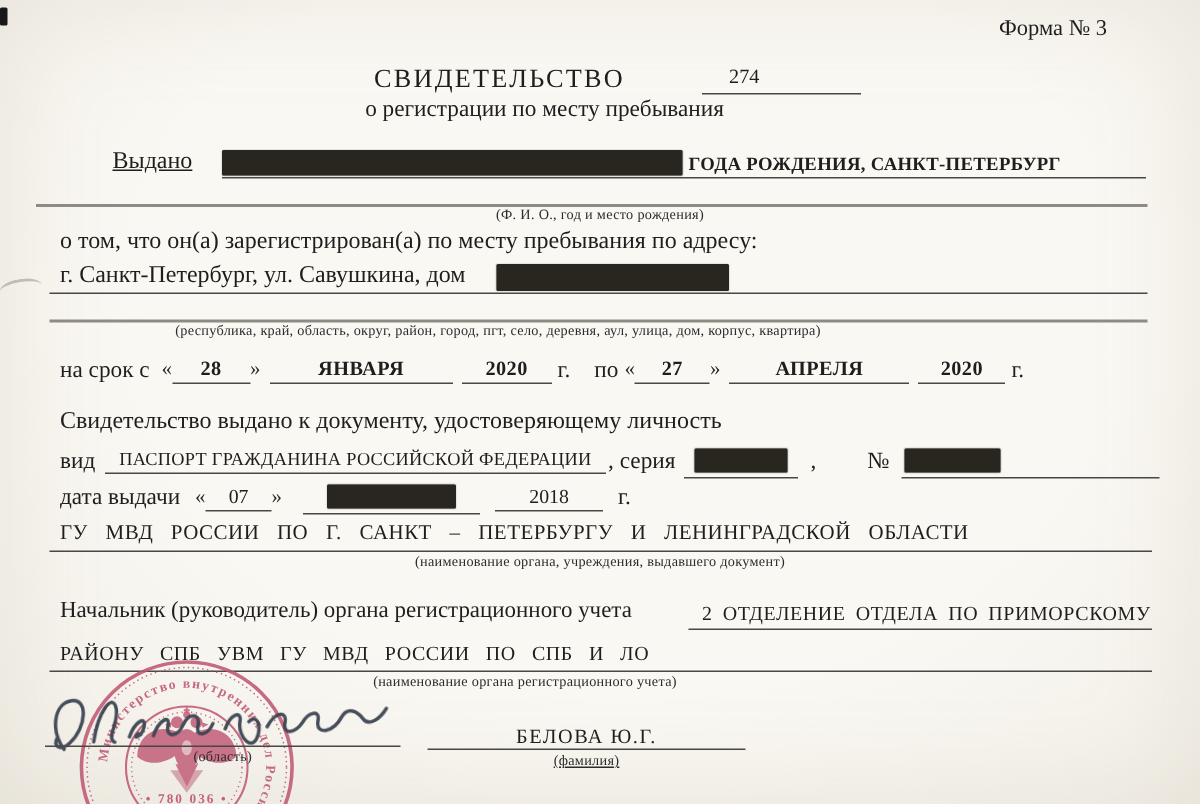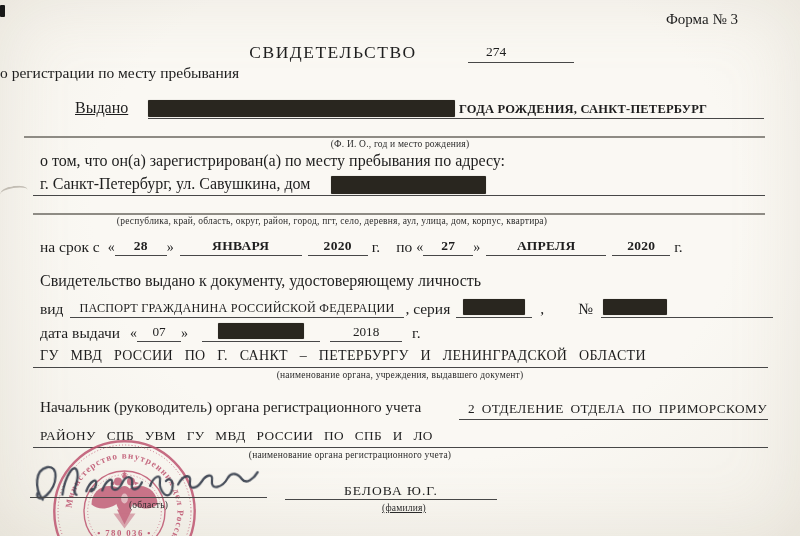--- a/index.html
+++ b/index.html
@@ -1,21 +1,21 @@
 <!DOCTYPE html>
 <html style="--stamp-ink: #c25370;"><head>
 <meta charset="utf-8">
 <style>
   html,body{margin:0;padding:0;background:#e8e6e0;}
   .page{position:relative;width:800px;height:536px;overflow:hidden;
         background:radial-gradient(ellipse at 52% 38%, #faf8f3 55%, #f1eee6 100%);
         box-shadow:inset 0 0 70px rgba(175,165,145,.18);
         font-family:"Liberation Serif","DejaVu Serif",serif;color:#1e1e1e;}
   .abs{position:absolute;}
-  .row{position:absolute;display:flex;align-items:flex-end;white-space:nowrap;}
+  .row{position:absolute;display:flex;align-items:center;white-space:nowrap;}
   .cap{font-size:9.5px;color:#2b2b2b;text-align:center;letter-spacing:.2px;}
   .rule{position:absolute;height:1.2px;background:#474747;}
   .rule.soft{height:1.6px;background:#8e8b84;}
   .redact{background:#29261f;border-radius:1px;box-shadow:0 0 1px rgba(0,0,0,.4);}
   .redact.inline{display:inline-block;height:16px;transform:translateY(3px);}
   .ucell{border-bottom:1.2px solid #474747;text-align:center;padding-bottom:1px;}
   .bval{font-weight:bold;font-size:13.5px;letter-spacing:.3px;}
   .rval{font-size:13.2px;}
   .lbl{font-size:15.5px;}
   .big{font-size:16px;}
@@ -31,21 +31,21 @@
 
   <div class="artifact" style="left:0;top:5px;width:5px;height:12px;background:#181818;border-radius:1px;"></div>
   <div class="artifact" style="left:0;top:186px;width:28px;height:10px;border-top:2px solid #b7b1a7;border-radius:50%;transform:rotate(-9deg);opacity:.8;"></div>
 
   <div class="abs" style="top:11px;left:666px;font-size:15px;">Форма № 3</div>
 
   <div class="abs" style="top:42px;left:0;width:666px;text-align:center;font-size:17.5px;letter-spacing:1.5px;">СВИДЕТЕЛЬСТВО</div>
   <div class="abs" style="top:42px;left:468px;width:106px;height:20px;border-bottom:1.2px solid #474747;">
     <span style="font-size:13.5px;padding-left:18px;">274</span>
   </div>
-  <div class="abs" style="top:64px;left:0;width:726px;font-size:15.5px;">о регистрации по месту пребывания</div>
+  <div class="abs" style="top:64px;left:0;width:726px;text-align:center;font-size:15.5px;">о регистрации по месту пребывания</div>
 
   <div class="abs big" style="top:99px;left:75px;text-decoration:underline;">Выдано</div>
   <div class="abs redact" style="top:100px;left:148px;width:307px;height:17px;"></div>
   <div class="abs" style="top:102px;left:459px;font-size:12.5px;font-weight:bold;letter-spacing:.2px;">ГОДА РОЖДЕНИЯ, САНКТ-ПЕТЕРБУРГ</div>
   <div class="rule" style="top:118px;left:148px;width:616px;"></div>
 
   <div class="rule soft" style="top:136px;left:24px;width:741px;"></div>
   <div class="abs cap" style="top:139px;left:0;width:800px;">(Ф. И. О., год и место рождения)</div>
 
   <div class="abs big" style="top:152px;left:40px;">о том, что он(а) зарегистрирован(а) по месту пребывания по адресу:</div>
@@ -150,15 +150,15 @@
          M76,40 C80,30 88,26 86,34 C84,42 92,42 96,34 C100,26 108,26 106,35 C104,43 112,42 116,34
          M124,38 C128,28 136,26 134,34 C132,44 142,56 146,42 C148,34 144,30 140,34
          M152,38 C158,28 166,28 164,36 C162,44 170,44 176,36 C180,30 188,28 186,36 C184,46 196,44 202,34 C206,28 212,30 216,36 C220,42 228,36 232,30"></path>
   </svg>
 
   <div class="rule" style="top:497px;left:30px;width:237px;z-index:3;"></div>
   <div class="abs cap" style="top:500px;left:30px;width:237px;z-index:3;">(область)</div>
 
   <div class="abs" style="top:483px;left:285px;width:212px;text-align:center;font-size:13.5px;letter-spacing:1px;">БЕЛОВА Ю.Г.</div>
   <div class="rule" style="top:499px;left:285px;width:212px;"></div>
-  <div class="abs cap" style="top:503px;left:298px;width:212px;text-decoration:underline;">(фамилия)</div>
+  <div class="abs cap" style="top:503px;left:285px;width:212px;text-decoration:underline;">(фамилия)</div>
 
 </div>
 
 </body></html>

